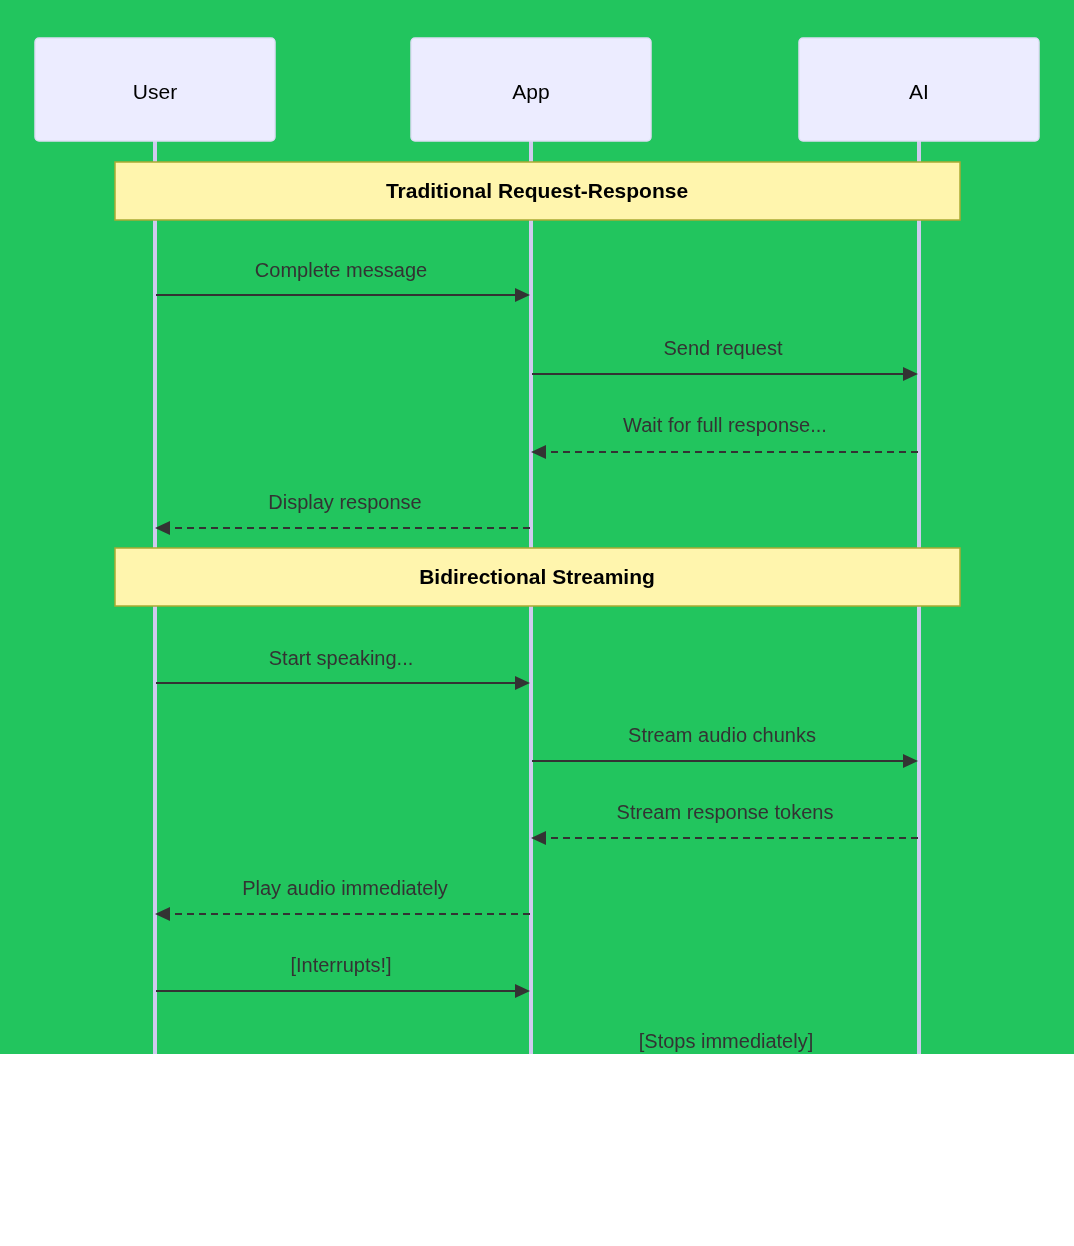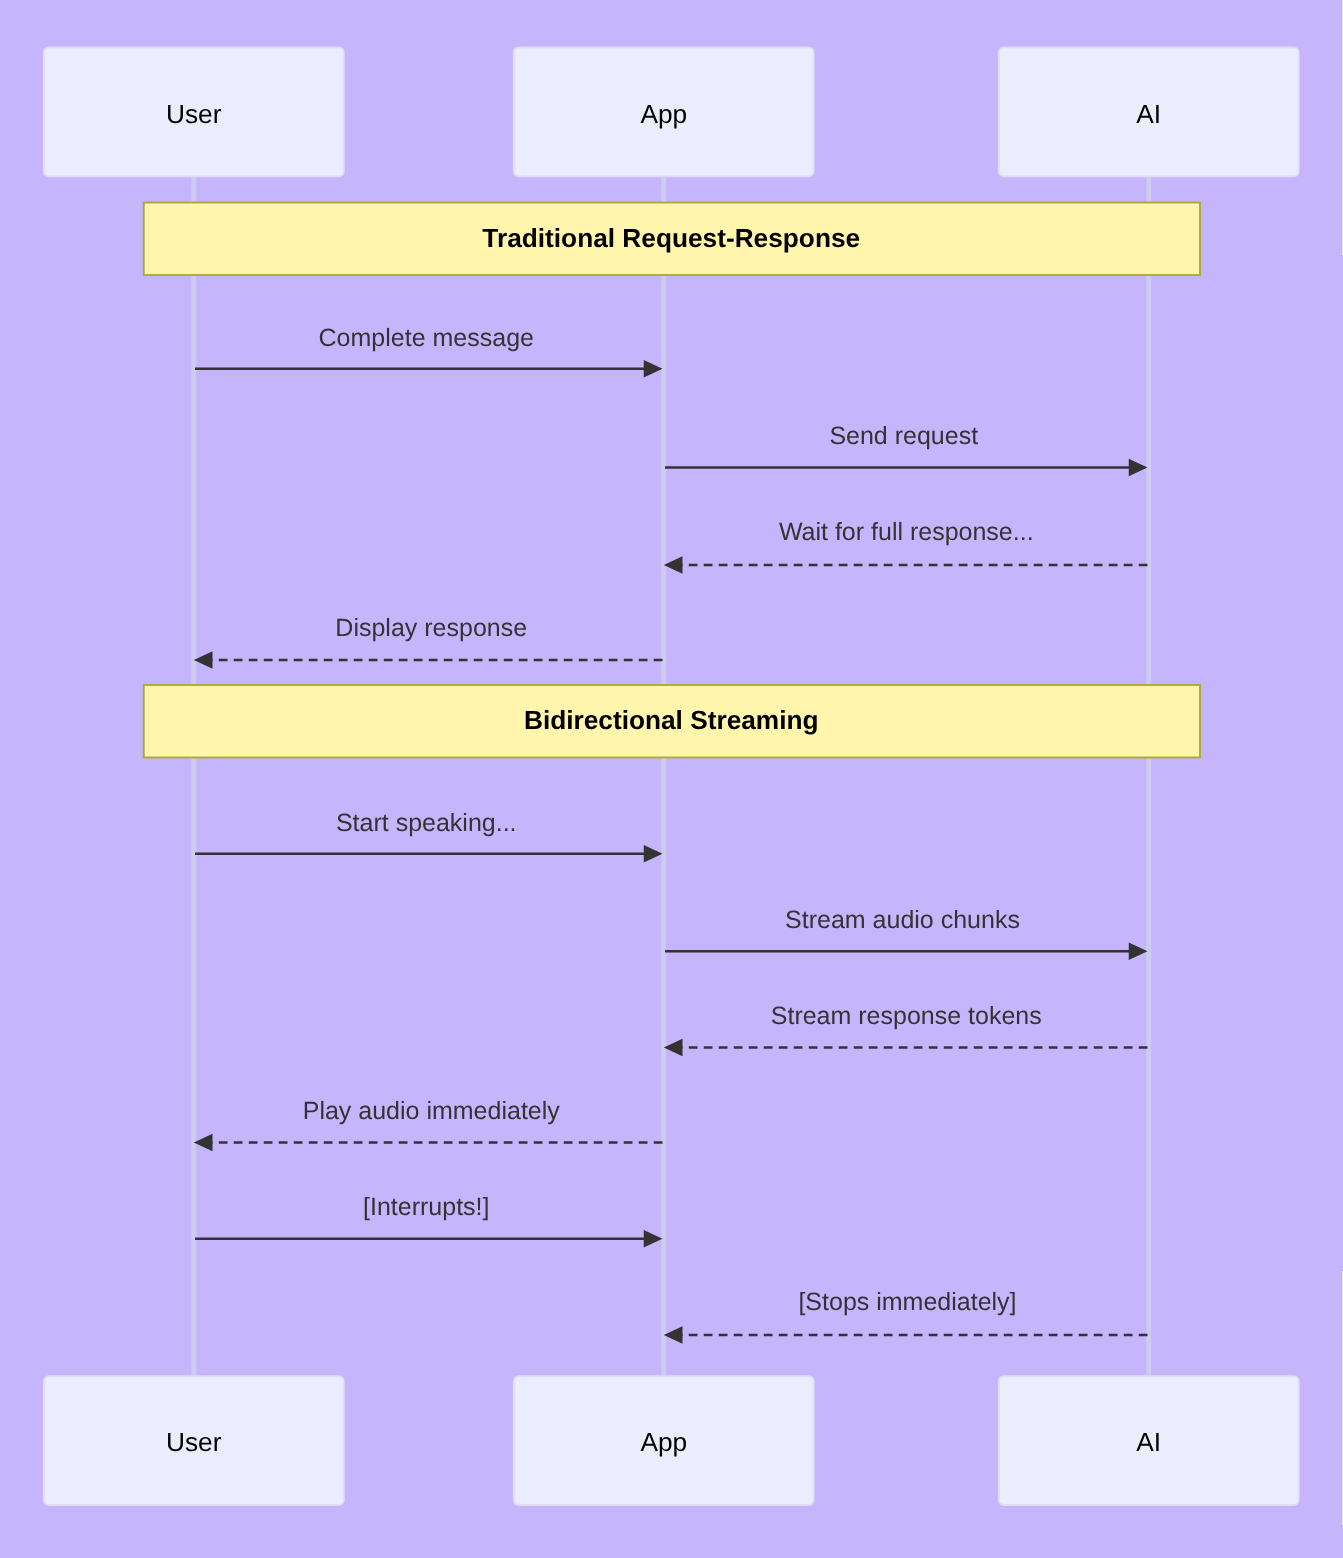--- a/index.html
+++ b/index.html
@@ -6,22 +6,22 @@
     margin: 0;
     padding: 0;
     background: #ffffff;
   }
   body {
     font-family: "Liberation Sans", sans-serif;
   }
   #diagram-root {
     position: relative;
     width: 1074px;
-    height: 1246px;
-    background: #c4b5fd;
+    height: 1054px;
+    background: #22c55e;
     overflow: hidden;
   }
   svg#seq-svg {
     position: absolute;
     top: 0;
     left: 0;
     width: 1074px;
     height: 1246px;
     display: block;
   }

